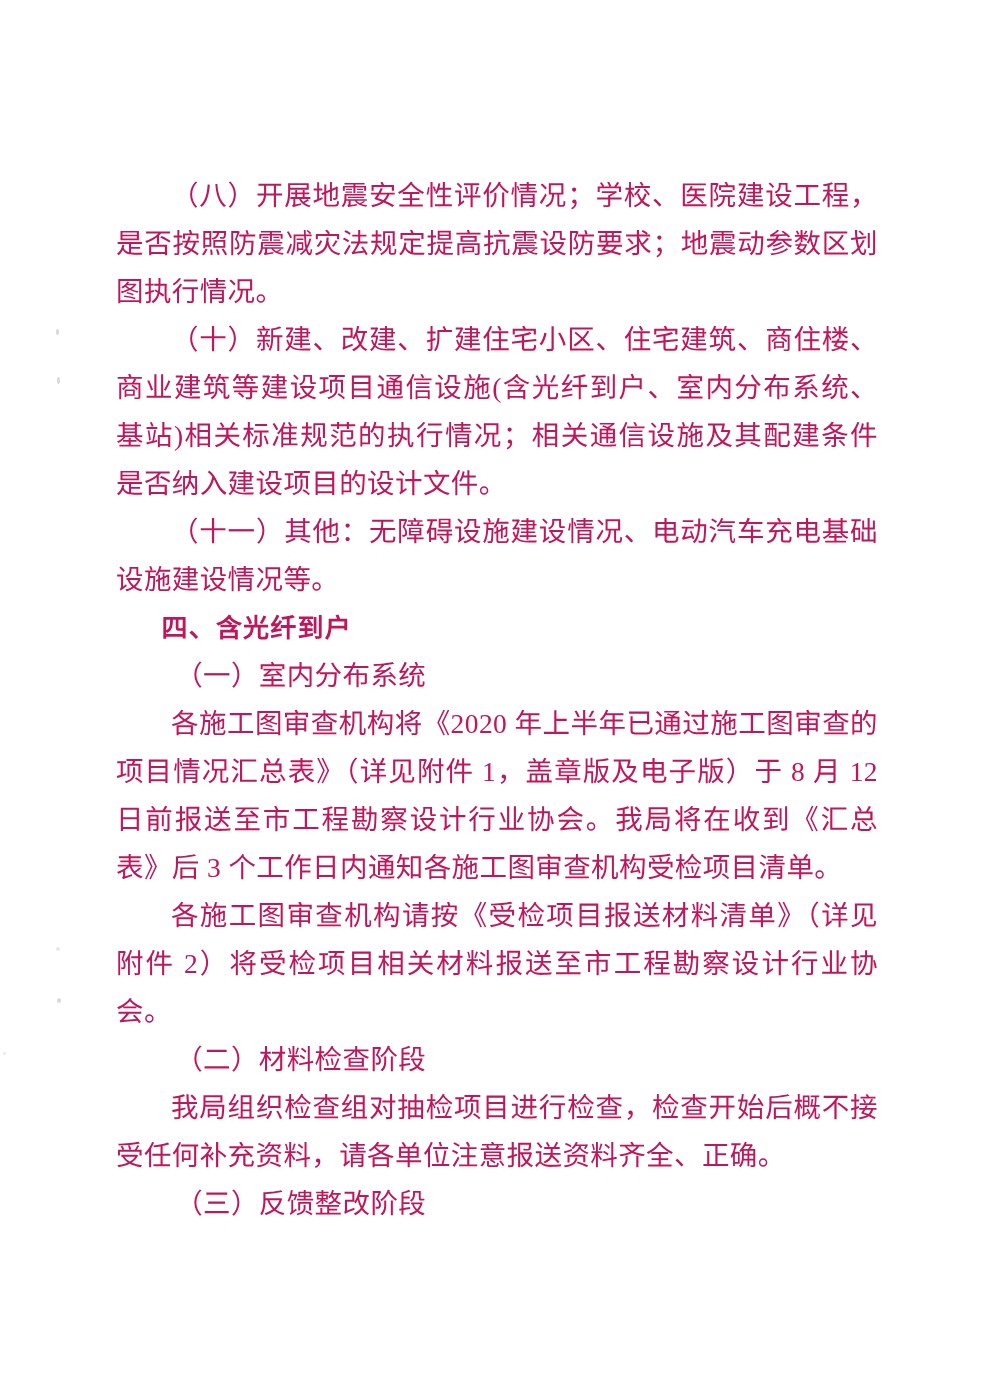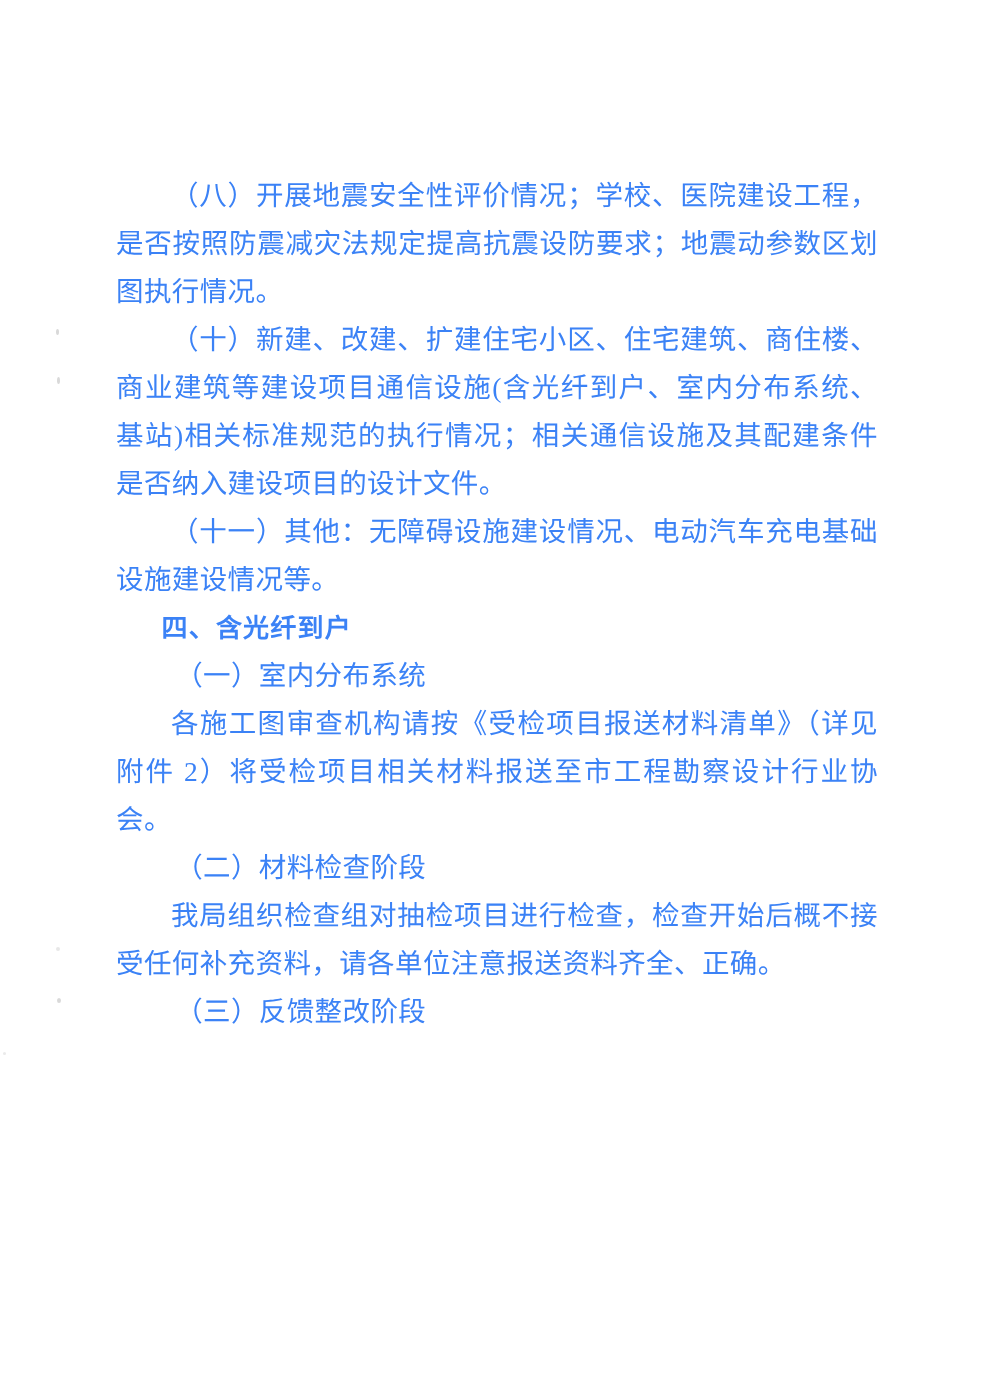--- a/index.html
+++ b/index.html
@@ -9,21 +9,21 @@
     background: #ffffff;
   }
 
   .page {
     position: relative;
     width: 990px;
     height: 1400px;
     background: #ffffff;
     overflow: hidden;
     font-family: "Liberation Serif", "DejaVu Serif", serif;
-    color: #3b82f6;
+    color: #be185d;
     -webkit-font-smoothing: antialiased;
   }
 
   
   .speck {
     position: absolute;
     background: #b9b9b9;
     border-radius: 50%;
     opacity: .55;
   }
@@ -88,20 +88,21 @@
 
 
     <p class="para">（十）新建、改建、扩建住宅小区、住宅建筑、商住楼、商业建筑等建设项目通信设施(含光纤到户、室内分布系统、基站)相关标准规范的执行情况；相关通信设施及其配建条件是否纳入建设项目的设计文件。</p>
 
     <p class="para">（十一）其他：无障碍设施建设情况、电动汽车充电基础设施建设情况等。</p>
 
     <h2 class="section-heading">四、含光纤到户</h2>
 
     <p class="para sub">（一）室内分布系统</p>
 
+    <p class="para">各施工图审查机构将《2020 年上半年已通过施工图审查的项目情况汇总表》（详见附件 1，盖章版及电子版）于 8 月 12 日前报送至市工程勘察设计行业协会。我局将在收到《汇总表》后 3 个工作日内通知各施工图审查机构受检项目清单。</p>
 
     <p class="para">各施工图审查机构请按《受检项目报送材料清单》（详见附件 2）将受检项目相关材料报送至市工程勘察设计行业协会。</p>
 
     <p class="para sub">（二）材料检查阶段</p>
 
     <p class="para">我局组织检查组对抽检项目进行检查，检查开始后概不接受任何补充资料，请各单位注意报送资料齐全、正确。</p>
 
     <p class="para sub">（三）反馈整改阶段</p>
 
   </div>

